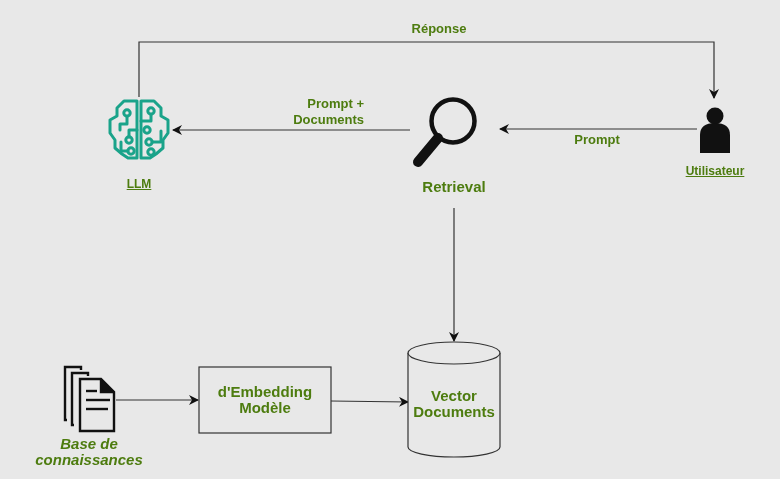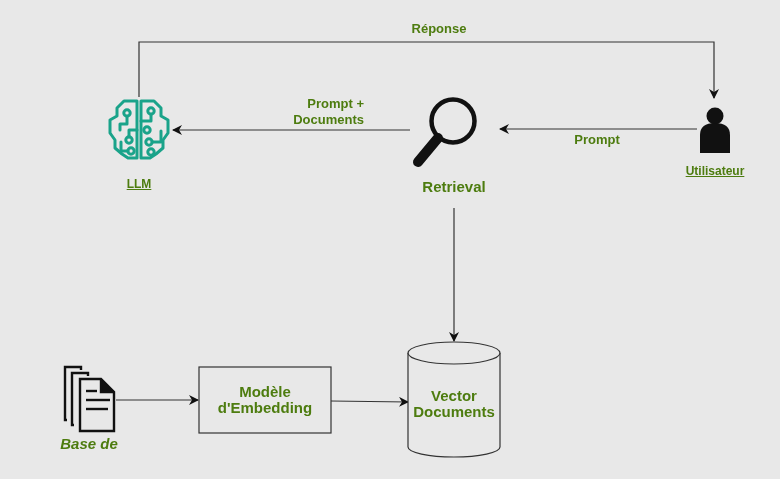--- a/index.html
+++ b/index.html
@@ -89,23 +89,24 @@
 <div class="lbl big" style="left:100px;top:175px;width:78px;">LLM</div>
 
 <div class="lbl node-lbl" style="left:404px;top:179px;width:100px;">
   <div>Retrieval</div>
 </div>
 
 <div class="lbl big" style="left:660px;top:162px;width:110px;">Utilisateur</div>
 
 <div class="lbl node-lbl" style="left:30px;top:436px;width:118px;font-style:italic;">
   <div>Base de</div>
+  <div>connaissances</div>
 </div>
 
 <div class="lbl node-lbl" style="left:199px;top:384px;width:132px;">
+  <div>d'Embedding</div>
   <div>Modèle</div>
-  <div>d'Embedding</div>
 </div>
 
 <div class="lbl node-lbl" style="left:408px;top:388px;width:92px;">
   <div>Vector</div>
   <div>Documents</div>
 </div>
 
 </body></html>

